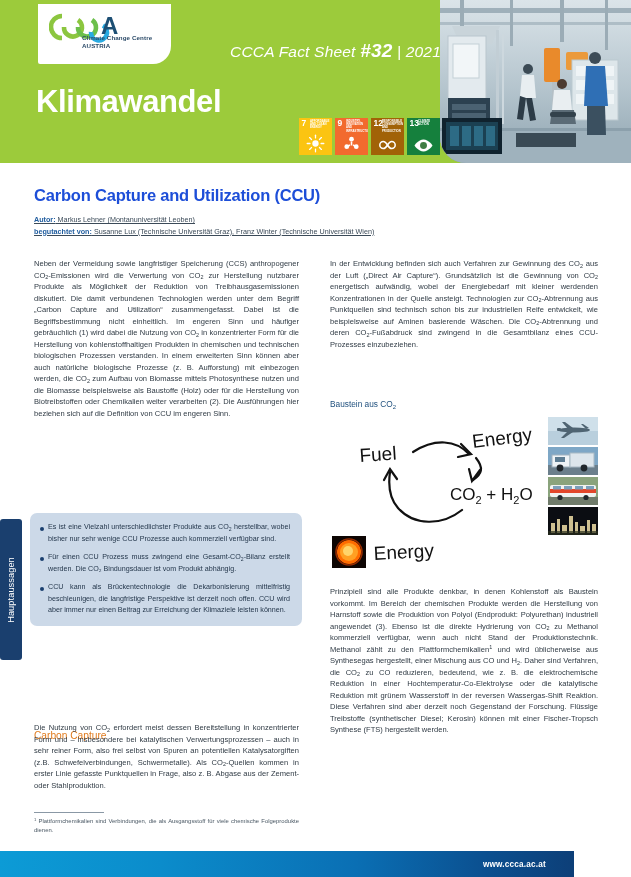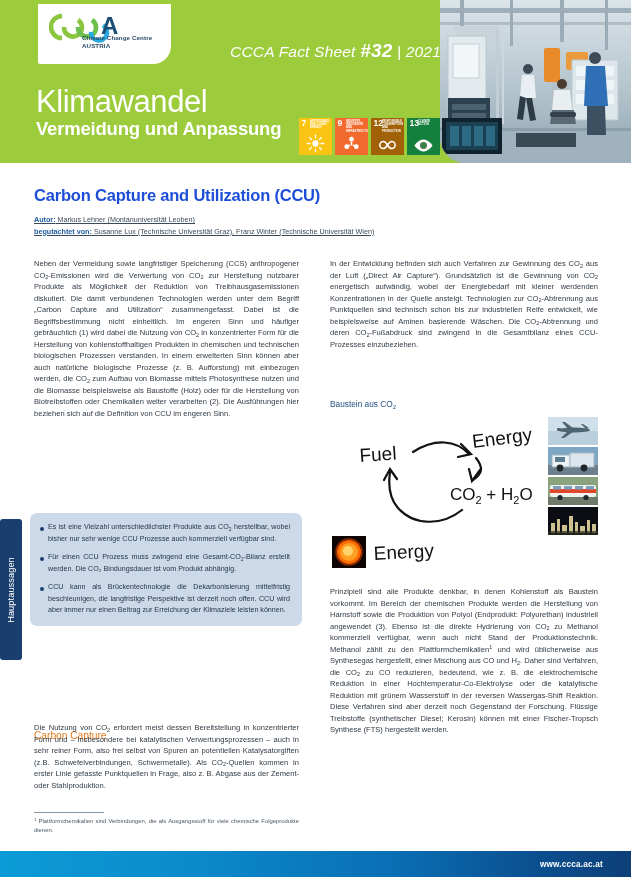--- a/index.html
+++ b/index.html
@@ -48,21 +48,21 @@
   .factsheet-line {
     position: absolute; left: 230px; top: 40px;
     color: #ffffff; white-space: nowrap; font-style: italic;
   }
   .fs-label { font-size: 15.5px; font-weight: 400; letter-spacing: .2px; }
   .fs-num { font-size: 19px; font-weight: 700; letter-spacing: .2px; }
   .fs-year { font-size: 15.5px; font-weight: 400; letter-spacing: .2px; }
 
   .h-title {
     position: absolute; left: 36px; top: 86px;
-    font-size: 31px; font-weight: 400; color: #ffffff;
+    font-size: 31px; font-weight: 700; color: #ffffff;
     letter-spacing: -.4px; line-height: 1;
   }
   .h-sub {
     position: absolute; left: 36px; top: 120px;
     font-size: 18.5px; font-weight: 700; color: #ffffff;
     letter-spacing: -.2px; line-height: 1;
   }
 
   .sdg-row { position: absolute; left: 299px; top: 118px; display: flex; gap: 3px; }
   .sdg { width: 33px; height: 37px; position: relative; overflow: hidden; }
@@ -151,21 +151,21 @@
   .sun-thumb {
     position: absolute; left: 2px; bottom: 6px; width: 34px; height: 32px;
     background: #120604; overflow: hidden;
   }
   .sun-thumb svg { display: block; }
 
   .right-lower { position: absolute; left: 330px; top: 586px; width: 268px; }
 
   
   .footer {
-    position: absolute; left: 0; bottom: 0; width: 631px; height: 26px;
+    position: absolute; left: 0; bottom: 0; width: 574px; height: 26px;
     background: linear-gradient(90deg,#0c9bd6 0%,#0b8ccb 28%,#0a6fb4 62%,#0b4f8f 85%,#0d3f78 100%);
   }
   .footer-url {
     position: absolute; right: 28px; top: 50%; transform: translateY(-50%);
     color: #ffffff; font-size: 8.2px; font-weight: 700; letter-spacing: .2px;
   }
 </style>
 </head>
 <body>
 
@@ -253,21 +253,20 @@
       </div>
       <div class="logo-text-1">Climate Change Centre</div>
       <div class="logo-text-2">AUSTRIA</div>
     </div>
 
     <div class="factsheet-line">
       <span class="fs-label">CCCA Fact Sheet </span><span class="fs-num">#32</span><span class="fs-year"> | 2021</span>
     </div>
 
     <div class="h-title">Klimawandel</div>
-    <div class="h-sub">Vermeidung und Anpassung</div>
 
     <div class="sdg-row">
       <div class="sdg" style="background:#fbc412">
         <span class="n">7</span>
         <span class="t">AFFORDABLE AND CLEAN ENERGY</span>
         <span class="g">
           <svg width="19" height="19" viewBox="0 0 24 24">
               <g fill="#fff">
                 <circle cx="12" cy="12" r="4"></circle>
                 <g stroke="#fff" stroke-width="1.6" stroke-linecap="round">

